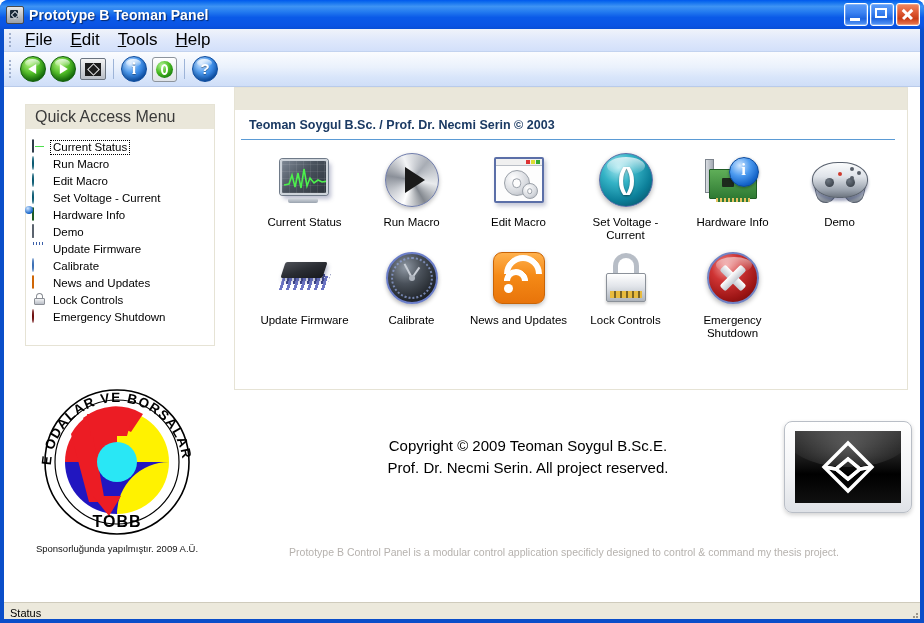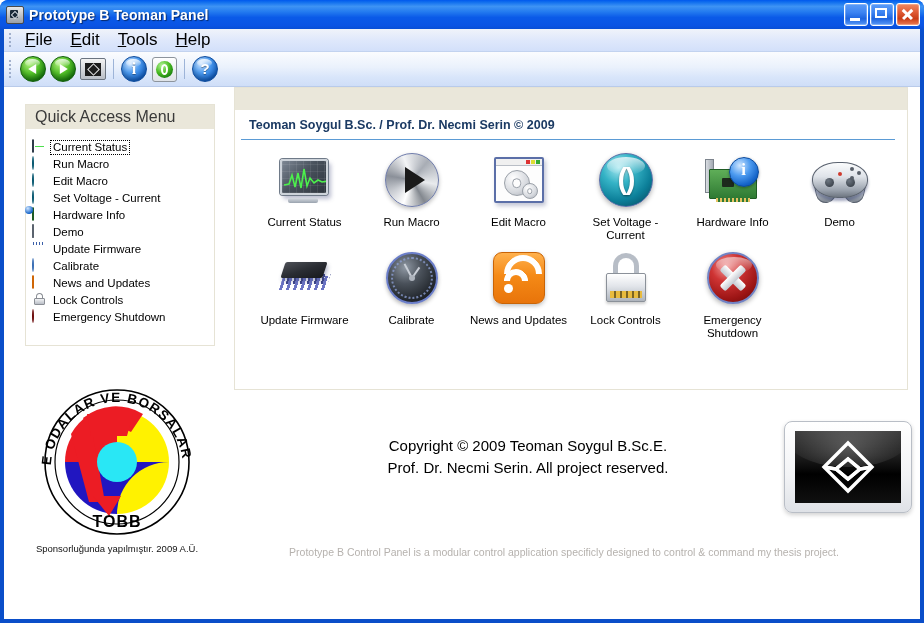--- a/index.html
+++ b/index.html
@@ -903,21 +903,21 @@
             <span class="si-ico"><span class="ico-xred"></span></span>
             <span class="si-label">Emergency Shutdown</span>
           </div>
 
         </div>
       </div>
 
       <div class="mainpanel">
         <div class="mainpanel-head"></div>
         <div class="mp-title-row">
-          <div class="mp-title">Teoman Soygul B.Sc. / Prof. Dr. Necmi Serin © 2009</div>
+          <div class="mp-title">Teoman Soygul B.Sc. / Prof. Dr. Necmi Serin © 2003</div>
         </div>
         <div class="mp-underline"></div>
 
         <div class="icon-grid">
 
           <div class="grid-cell">
             <div class="glyph">
               <div class="big-monitor">
                 <div class="screen">
                   <div class="grid-lines"></div>
@@ -1102,15 +1102,24 @@
           </svg>
         </div>
       </div>
 
       <div class="footer-note">
         <div>Prototype B Control Panel is a modular control application specificly designed to control &amp; command my thesis project.</div>
       </div>
 
     </div>
 
+    <div class="statusbar">
+      <span>Status</span>
+      <span class="grip-corner">
+
+        <i style="right:0;bottom:3px"></i>
+          <i style="right:3px;bottom:3px"></i>
+        <i style="right:0;bottom:6px"></i>
+      </span>
+    </div>
 
   </div>
 </div>
 
 </body></html>

